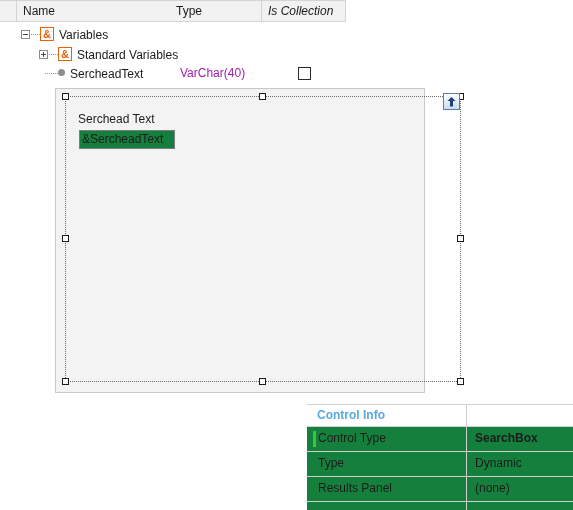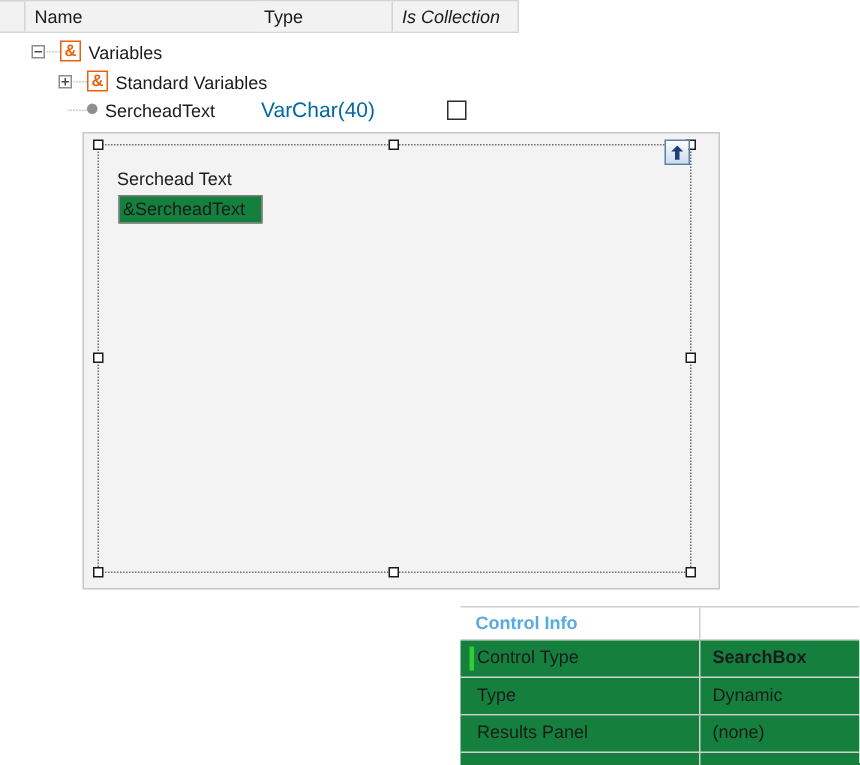--- a/index.html
+++ b/index.html
@@ -138,43 +138,43 @@
   .tree-label {
     display: inline-block;
     margin-left: 5px;
     font-size: 12px;
     color: #1b1b1b;
     vertical-align: middle;
   }
 
   .cell-type {
     position: absolute;
-    left: 174px;
+    left: 180px;
     top: 0;
     line-height: 22px;
-    font-size: 14px;
-    color: #0369a1;
+    font-size: 12px;
+    color: #a21caf;
   }
   .cell-checkbox {
     position: absolute;
     left: 298px;
     top: 5px;
     width: 13px;
     height: 13px;
     box-sizing: border-box;
     border: 1px solid #2b2b2b;
     background: #ffffff;
   }
 
   
   #designer-panel {
     position: absolute;
     left: 55px;
     top: 88px;
-    width: 425px;
+    width: 370px;
     height: 305px;
     box-sizing: border-box;
     background: #f3f3f3;
     border: 1px solid #c8c8c8;
   }
   #designer-selection {
     position: absolute;
     left: 9px;
     top: 7px;
     width: 396px;

